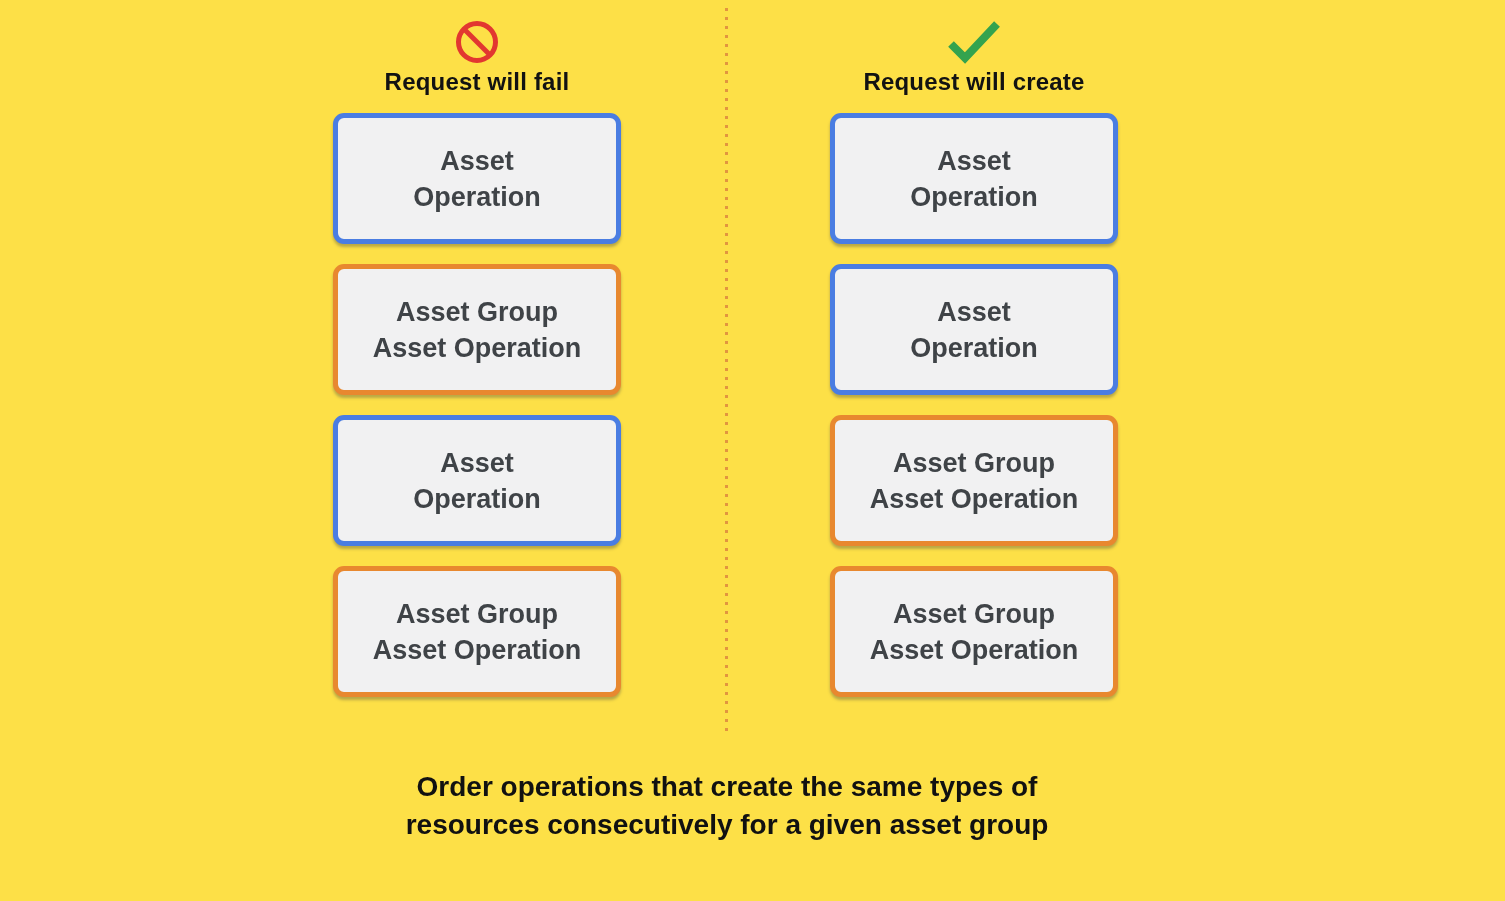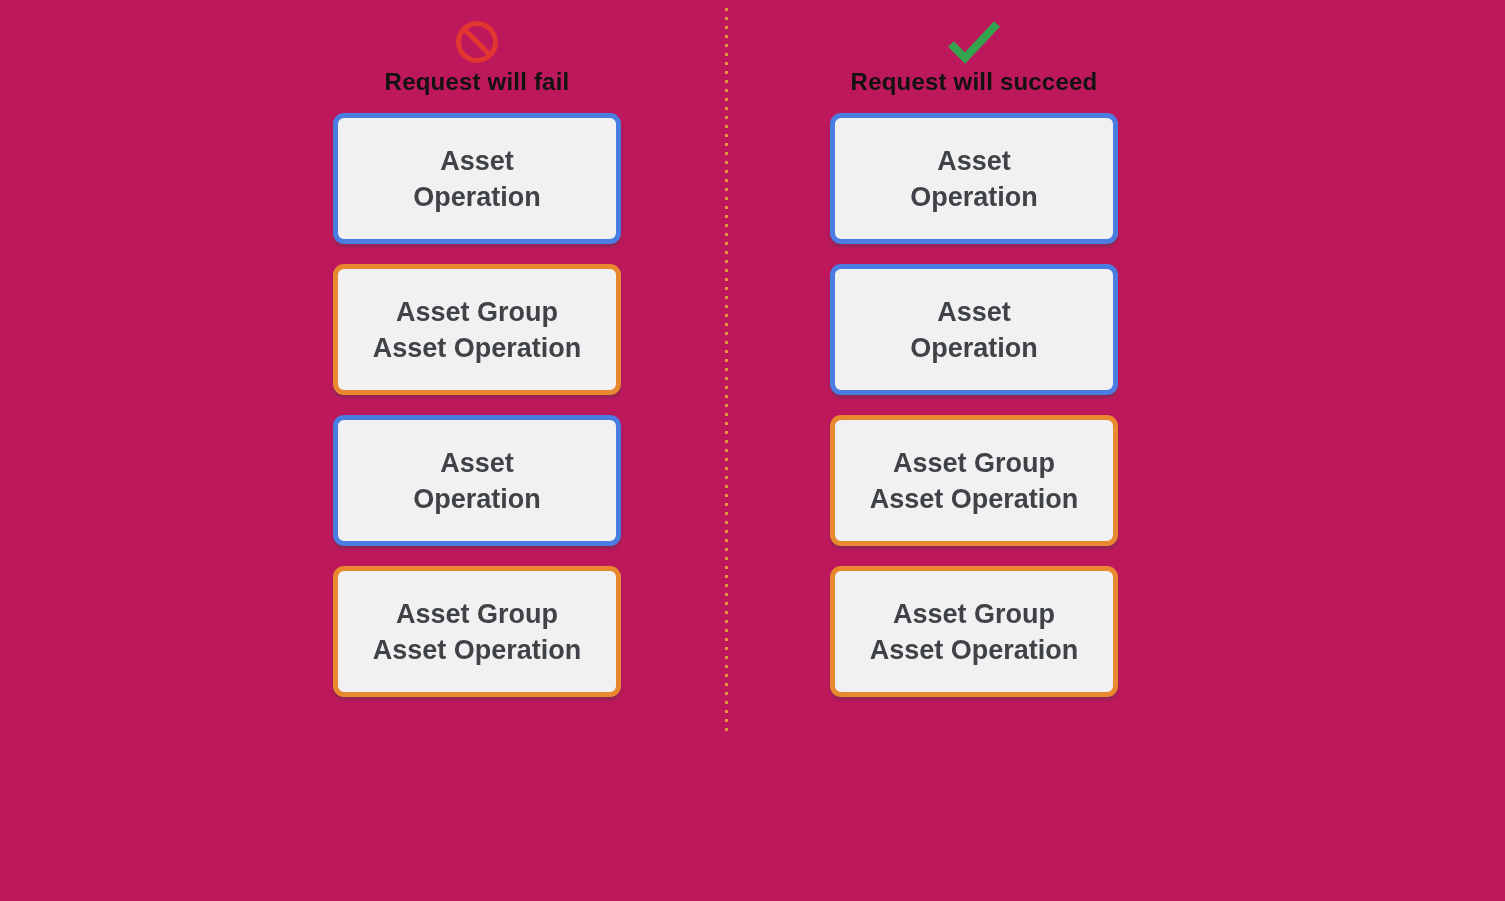--- a/index.html
+++ b/index.html
@@ -5,21 +5,21 @@
   html, body {
     margin: 0;
     padding: 0;
     background: #ffffff;
     font-family: "Liberation Sans", "DejaVu Sans", sans-serif;
   }
   .canvas {
     position: relative;
     width: 1505px;
     height: 901px;
-    background: #be185d;
+    background: #fde047;
     overflow: hidden;
   }
   .divider {
     position: absolute;
     left: 725px;
     top: 8px;
     width: 3px;
     height: 728px;
     background-image: repeating-linear-gradient(
       to bottom,
@@ -120,34 +120,36 @@
       <span class="box-label">Asset Group
 Asset Operation</span>
     </div>
   </section>
 
   <section class="column col-succeed">
     <div class="header">
       <svg class="icon" width="62" height="44" viewBox="0 0 62 44">
         <polyline points="8,24 22,38 54,4" fill="none" stroke="#34a34e" stroke-width="8"></polyline>
       </svg>
-      <h2 class="col-title">Request will succeed</h2>
+      <h2 class="col-title">Request will create</h2>
     </div>
     <div class="box blue">
       <span class="box-label">Asset
 Operation</span>
     </div>
     <div class="box blue">
       <span class="box-label">Asset
 Operation</span>
     </div>
     <div class="box orange">
       <span class="box-label">Asset Group
 Asset Operation</span>
     </div>
     <div class="box orange">
       <span class="box-label">Asset Group
 Asset Operation</span>
     </div>
   </section>
 
+  <p class="caption">Order operations that create the same types of
+resources consecutively for a given asset group</p>
 
 </div>
 
 </body></html>

